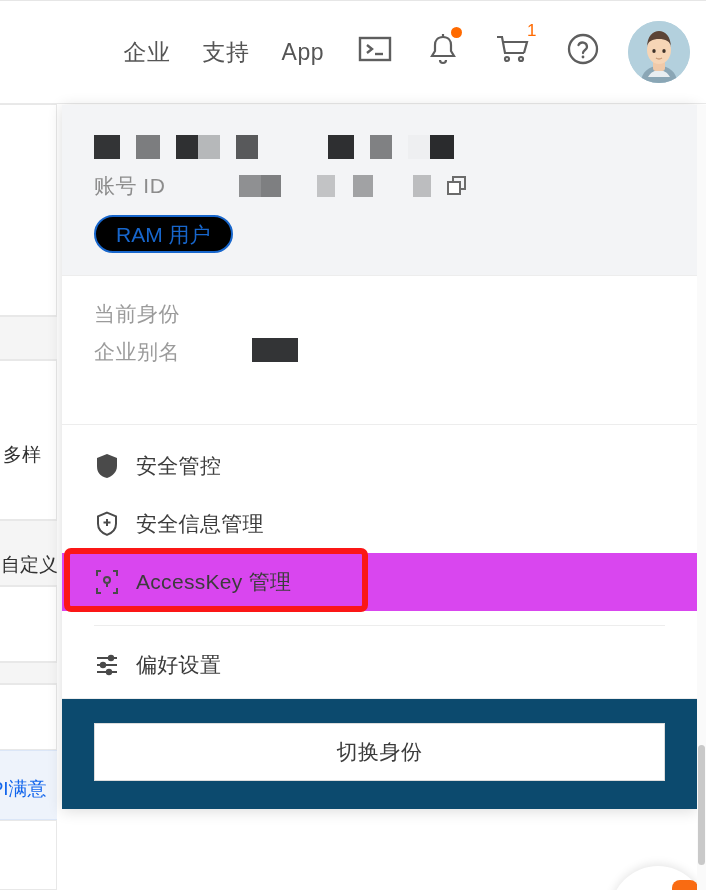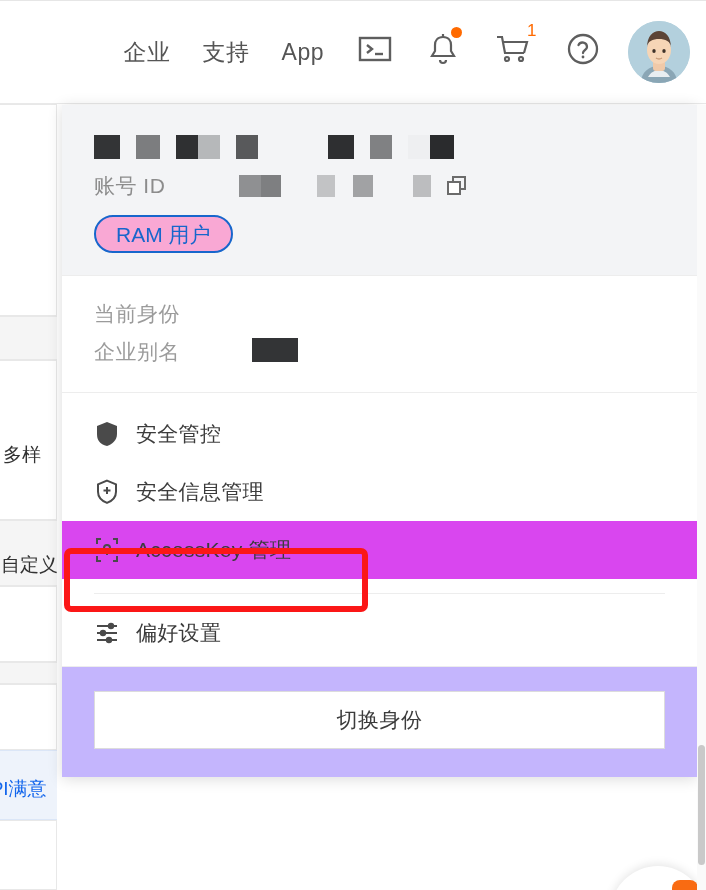--- a/index.html
+++ b/index.html
@@ -74,44 +74,44 @@
     display: flex; align-items: center; height: 26px; margin-top: 14px;
   }
   .idlabel { color: #8c8c8c; font-size: 21px; letter-spacing: .5px; }
   .copy-ic { margin-left: 14px; display:flex; align-items:center; cursor: pointer;}
   .pills { display: flex; align-items: center; gap: 22px; margin-top: 16px; }
   .pill {
     display: inline-flex; align-items: center; gap: 8px;
     height: 38px; padding: 0 20px; border-radius: 19px;
     font-size: 21px; line-height: 1; cursor: pointer;
   }
-  .pill-ram { border: 2px solid #1766cc; color: #1766cc; background: #f9a8d4; }
+  .pill-ram { border: 2px solid #1766cc; color: #1766cc; background: #000000; }
   .pill-vip { border: 2px solid #f08033; color: #f0802f; background: #fde6c9; }
 
   .dd-section { background: #fff; border-top: 1px solid #ededed; }
   .ident { padding: 24px 32px 22px 32px; }
   .ident-row { display: flex; align-items: flex-start; height: 32px; }
   .ident-row + .ident-row { margin-top: 6px; }
   .ident-label { color: #9b9b9b; font-size: 21px; letter-spacing: .5px; width: 130px; }
 
-  .menu { padding: 12px 0 4px 0; }
+  .menu { padding: 12px 0 4px 0; margin-top: 32px; }
   .menu-item {
     display: flex; align-items: center; height: 58px;
     padding: 0 32px; cursor: pointer;
     color: #3c3c3c; font-size: 21px; letter-spacing: .3px;
   }
   .menu-item.active { background: #d946ef; }
   .menu-ic {
     width: 26px; margin-right: 16px; display: flex;
     align-items: center; justify-content: center; flex: 0 0 26px;
   }
   .menu-divider { height:1px; background:#ededed; margin: 14px 32px 10px 32px; }
 
   .dd-foot {
-    border-top: 1px solid #ededed; background: #c4b5fd;
+    border-top: 1px solid #ededed; background: #0c4a6e;
     padding: 24px 32px 28px 32px;
     display: flex; gap: 42px;
   }
   .foot-btn {
     flex: 1; height: 58px; border: 1px solid #dcdcdc; background: #fff;
     color: #3c3c3c; font-size: 21px; cursor: pointer;
     font-family: inherit; letter-spacing: .5px;
   }
 
   

